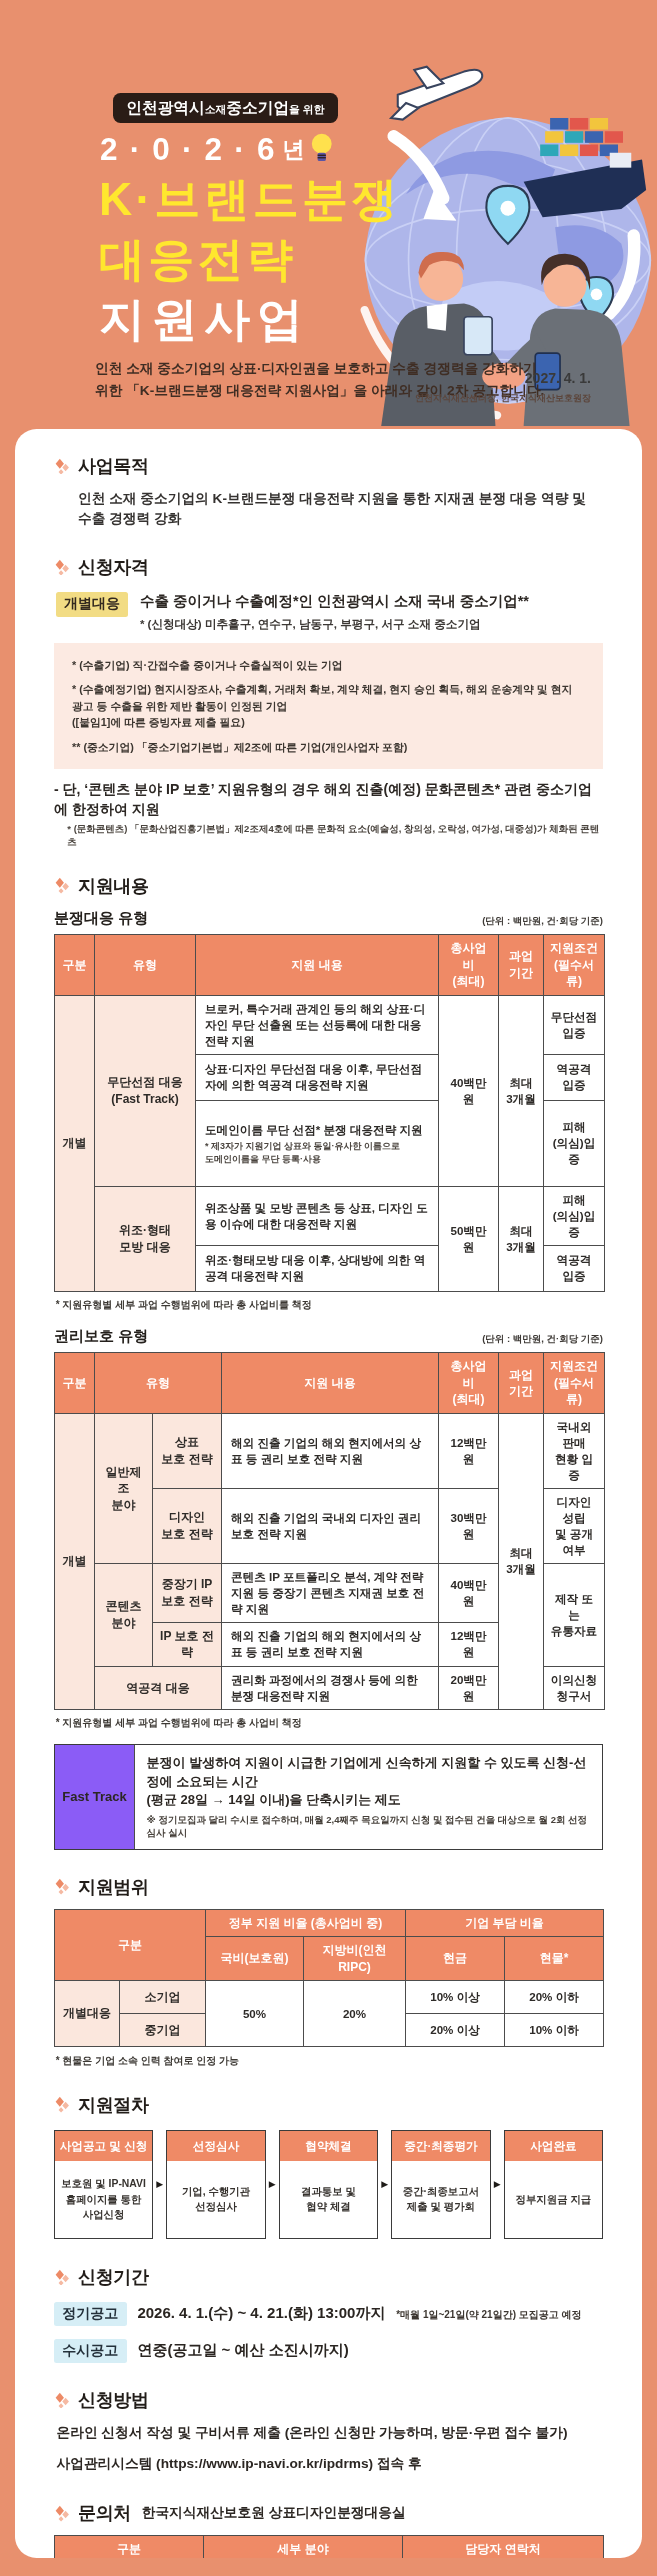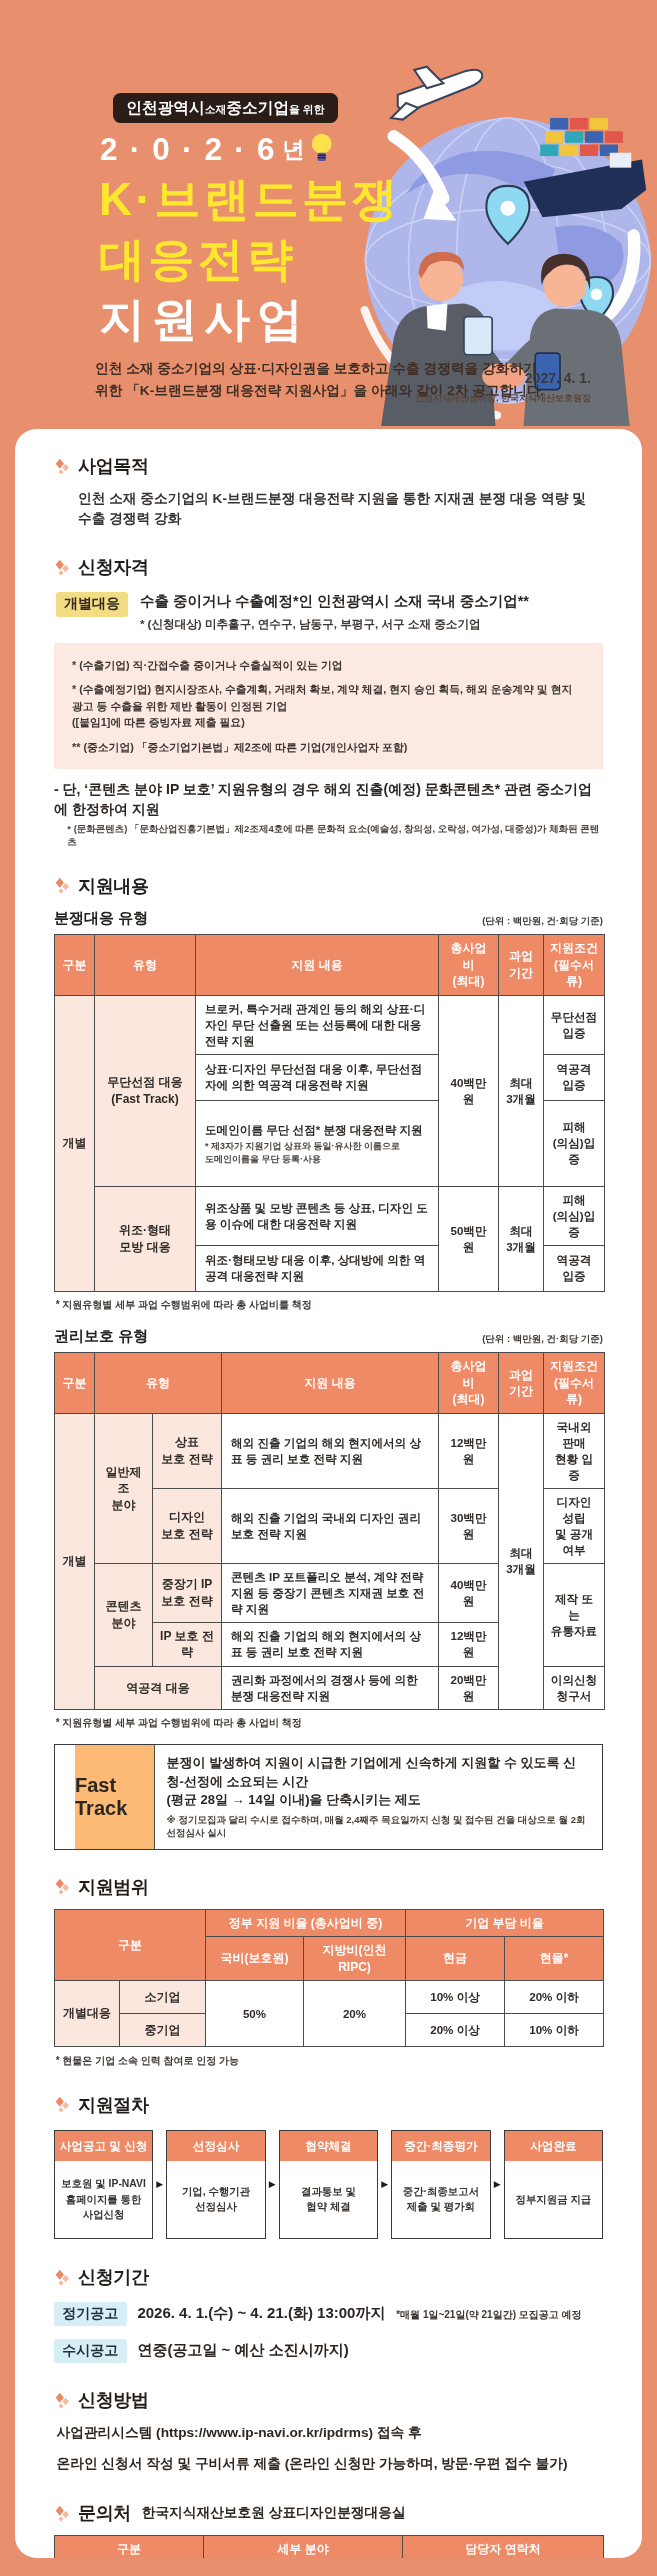--- a/index.html
+++ b/index.html
@@ -54,22 +54,22 @@
   table.t{border-collapse:collapse;width:549px;table-layout:fixed;}
   table.t th,table.t td{border:0.8px solid #4c4c4c;white-space:pre-line;text-align:center;vertical-align:middle;
     padding:5px 5.8px;font-size:11.6px;color:#2e2b28;line-height:1.38;font-weight:600;}
   table.t th{background:#EF8A66;color:#fff;font-weight:700;font-size:12px;}
   table.t td.pink{background:#FBE7DD;font-weight:800;font-size:12px;}
   table.t td.left{text-align:left;padding-left:9px;}
   .cell-note{display:block;font-size:9px;font-weight:600;color:#4a443e;margin-top:2.5px;white-space:pre-line;}
   .footnote{font-size:10px;font-weight:600;color:#3d3934;margin:6.6px 0 0 1.7px;}
 
   .ft-box{display:flex;border:1.2px solid #3b3b3b;margin-top:13.3px;width:549px;box-sizing:border-box;}
-  .ft-label{flex:0 0 79px;background:#fdba74;display:flex;align-items:center;justify-content:center;
-    font-size:20px;font-weight:800;color:#2c2723;border-right:0.8px solid #4c4c4c;margin-left:20px;}
+  .ft-label{flex:0 0 79px;background:#8b5cf6;display:flex;align-items:center;justify-content:center;
+    font-size:13px;font-weight:800;color:#2c2723;border-right:0.8px solid #4c4c4c;}
   .ft-body{padding:9px 11.6px;}
   .ft-main{font-size:13px;font-weight:800;color:#2c2723;line-height:1.45;white-space:pre-line;}
   .ft-note{font-size:9.5px;font-weight:600;color:#46403a;margin-top:3.3px;}
 
   .flow{display:flex;align-items:stretch;width:549px;margin-top:13.3px;}
   .flow-step{flex:1 1 0;border:1.2px solid #3b3b3b;background:#fff;display:flex;flex-direction:column;}
   .flow-head{background:#EF8A66;color:#fff;font-size:11.6px;font-weight:700;text-align:center;padding:7.5px 1.7px;}
   .flow-body{flex:1;display:flex;align-items:center;justify-content:center;text-align:center;
     font-size:10.4px;font-weight:700;color:#37332f;white-space:pre-line;padding:8.3px 2.5px;min-height:60px;line-height:1.5;}
   .flow-arrow{flex:0 0 13.3px;display:flex;align-items:center;justify-content:center;font-size:9px;color:#1e1b18;}
@@ -490,22 +490,22 @@
     </div>
 
     <div class="sec-head" style="margin-top:25px;">
       <svg class="dia" viewBox="0 0 20 20">
           <path d="M7 1 L12 7 L7 13 L2 7 Z" fill="#ED8A66"></path>
           <path d="M14 7 L18 11.5 L14 16 L10 11.5 Z" fill="#F5B9A2"></path>
           <path d="M8.5 13.5 L11.5 17 L8.5 20 L5.5 17 Z" fill="#F5B9A2"></path>
         </svg>
       <span class="ttl">신청방법</span>
     </div>
+    <div class="method-line">온라인 신청서 작성 및 구비서류 제출 (온라인 신청만 가능하며, 방문·우편 접수 불가)</div>
     <div class="method-line">사업관리시스템 (https://www.ip-navi.or.kr/ipdrms) 접속 후</div>
-    <div class="method-line">온라인 신청서 작성 및 구비서류 제출 (온라인 신청만 가능하며, 방문·우편 접수 불가)</div>
 
     <div class="sec-head" style="margin-top:26.5px;">
       <svg class="dia" viewBox="0 0 20 20">
           <path d="M7 1 L12 7 L7 13 L2 7 Z" fill="#ED8A66"></path>
           <path d="M14 7 L18 11.5 L14 16 L10 11.5 Z" fill="#F5B9A2"></path>
           <path d="M8.5 13.5 L11.5 17 L8.5 20 L5.5 17 Z" fill="#F5B9A2"></path>
         </svg>
       <span class="ttl">문의처</span>
       <span class="sub">한국지식재산보호원 상표디자인분쟁대응실</span>
     </div>

